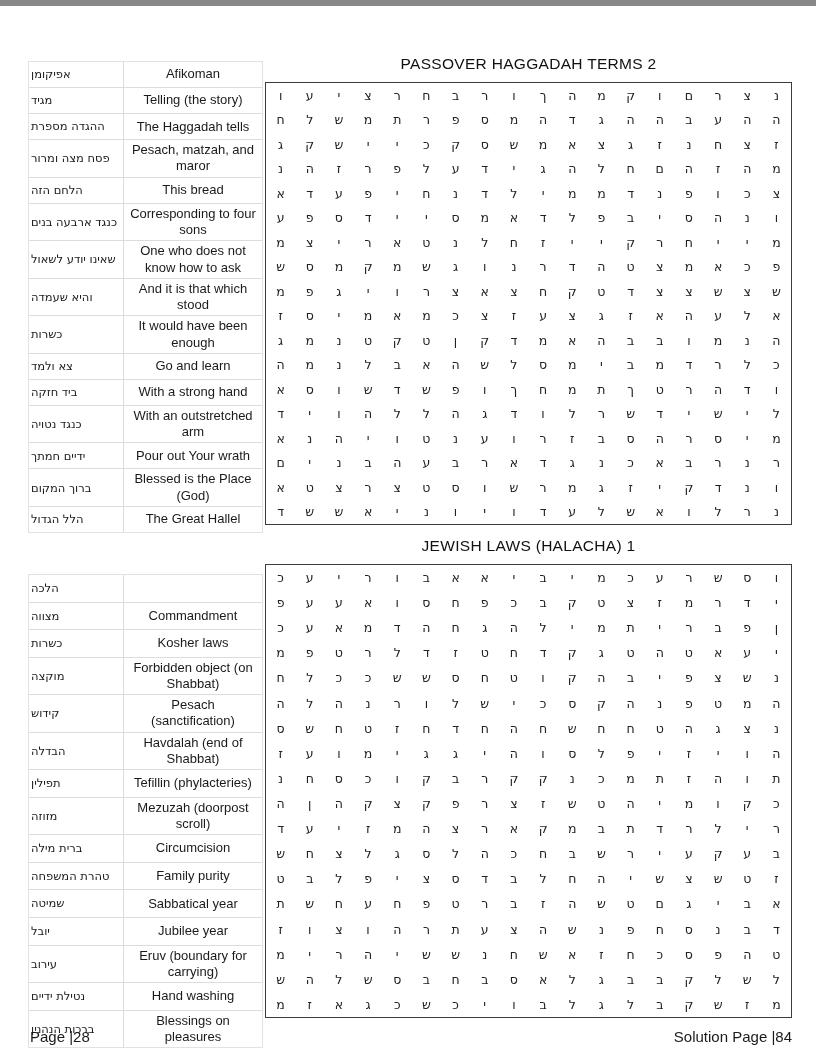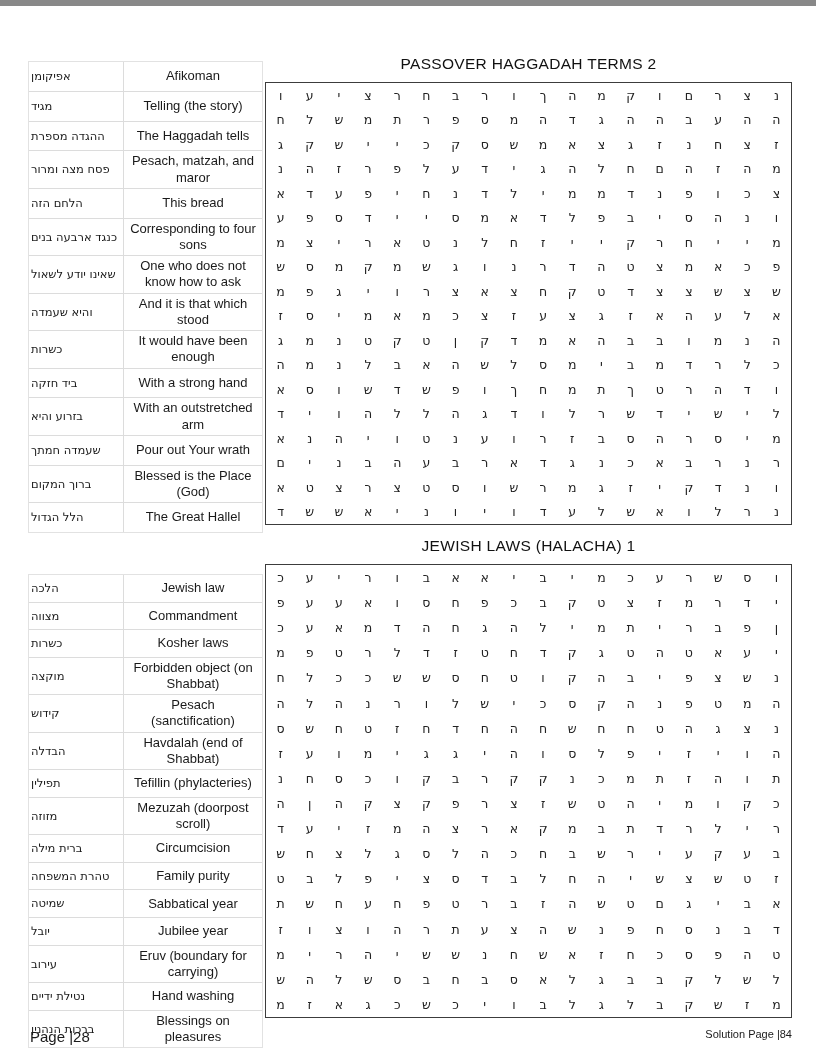--- a/index.html
+++ b/index.html
@@ -60,21 +60,21 @@
   #grid1{top:76px;height:443px;grid-template-rows:repeat(18,1fr);}
   #grid2{top:558px;height:454px;grid-template-rows:repeat(18,1fr);}
   .ws-cell{
     display:flex;align-items:center;justify-content:center;
     font-family:"DejaVu Sans","Liberation Sans",sans-serif;
     font-size:12.5px;color:#222;
     direction:ltr;unicode-bidi:bidi-override;
   }
   
   .footer-left{position:absolute;left:30px;top:1022px;font-size:15px;}
-  .footer-right{position:absolute;right:24px;top:1022px;font-size:11px;text-align:right;}
+  .footer-right{position:absolute;right:24px;top:1022px;font-size:15px;text-align:right;}
 </style>
 </head>
 <body>
 
 <div class="page">
 
   <div id="table1" class="word-table">
       <div class="word-row">
         <div class="cell-he">אפיקומן</div>
         <div class="cell-en">Afikoman</div>
@@ -105,44 +105,47 @@
       </div>
       <div class="word-row">
         <div class="cell-he">והיא שעמדה</div>
         <div class="cell-en">And it is that which stood</div>
       </div>
       <div class="word-row">
         <div class="cell-he">כשרות</div>
         <div class="cell-en">It would have been enough</div>
       </div>
       <div class="word-row">
+        <div class="cell-he">צא ולמד</div>
+        <div class="cell-en">Go and learn</div>
+      </div>
+      <div class="word-row">
         <div class="cell-he">ביד חזקה</div>
         <div class="cell-en">With a strong hand</div>
       </div>
       <div class="word-row">
-        <div class="cell-he">בזרוע והיא</div>
+        <div class="cell-he">כנגד נטויה</div>
         <div class="cell-en">With an outstretched arm</div>
       </div>
       <div class="word-row">
-        <div class="cell-he">שעמדה חמתך</div>
+        <div class="cell-he">ידיים חמתך</div>
         <div class="cell-en">Pour out Your wrath</div>
       </div>
       <div class="word-row">
         <div class="cell-he">ברוך המקום</div>
         <div class="cell-en">Blessed is the Place (God)</div>
       </div>
       <div class="word-row">
         <div class="cell-he">הלל הגדול</div>
         <div class="cell-en">The Great Hallel</div>
       </div>
     </div>
   <div id="table2" class="word-table">
       <div class="word-row">
         <div class="cell-he">הלכה</div>
-        <div class="cell-en">Jewish law</div>
       </div>
       <div class="word-row">
         <div class="cell-he">מצווה</div>
         <div class="cell-en">Commandment</div>
       </div>
       <div class="word-row">
         <div class="cell-he">כשרות</div>
         <div class="cell-en">Kosher laws</div>
       </div>
       <div class="word-row">

